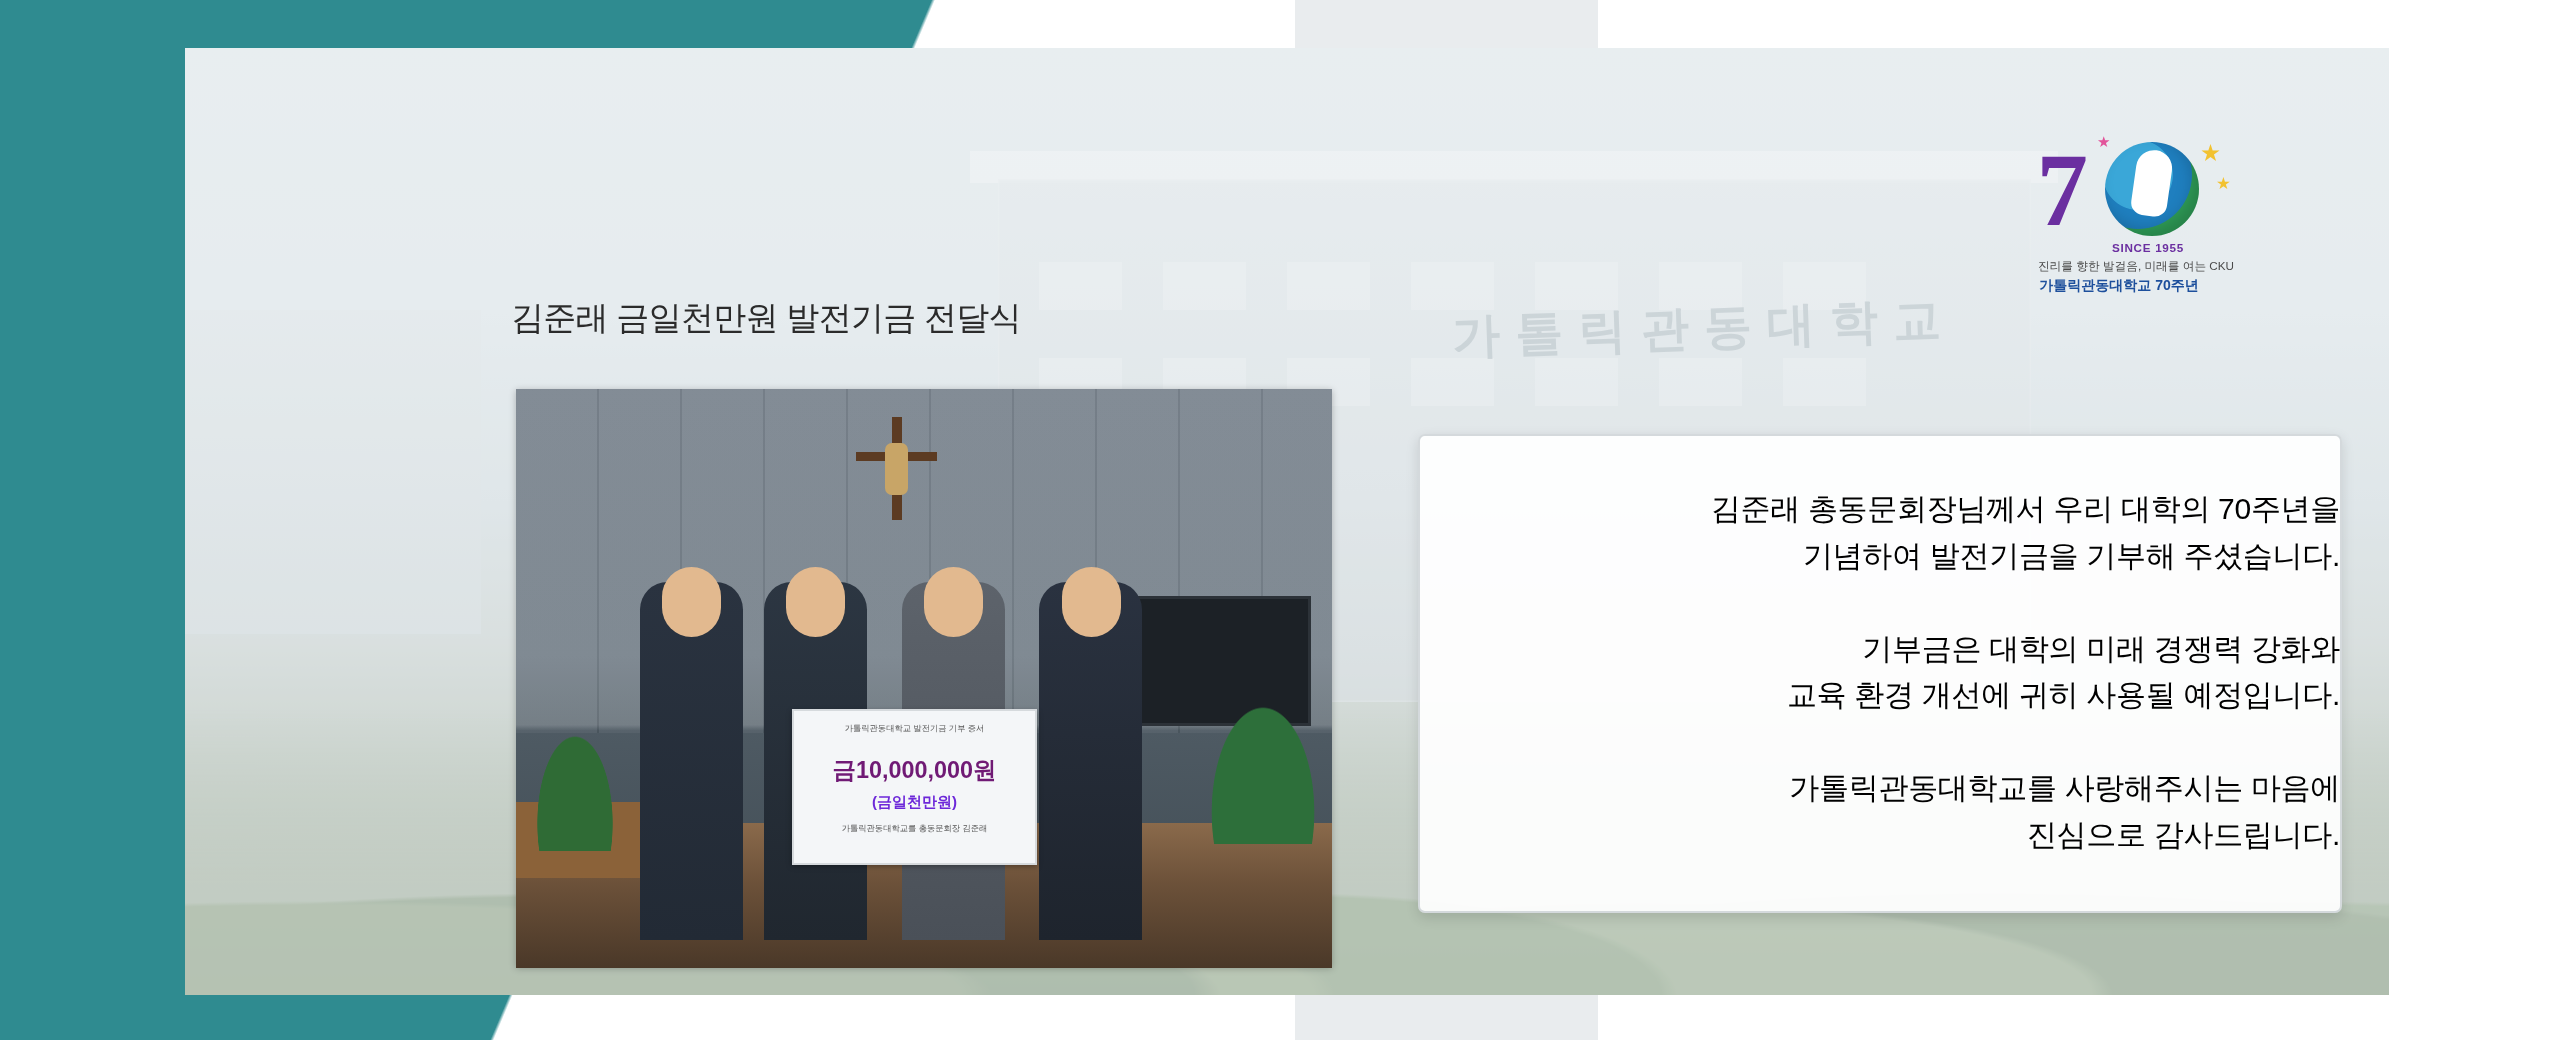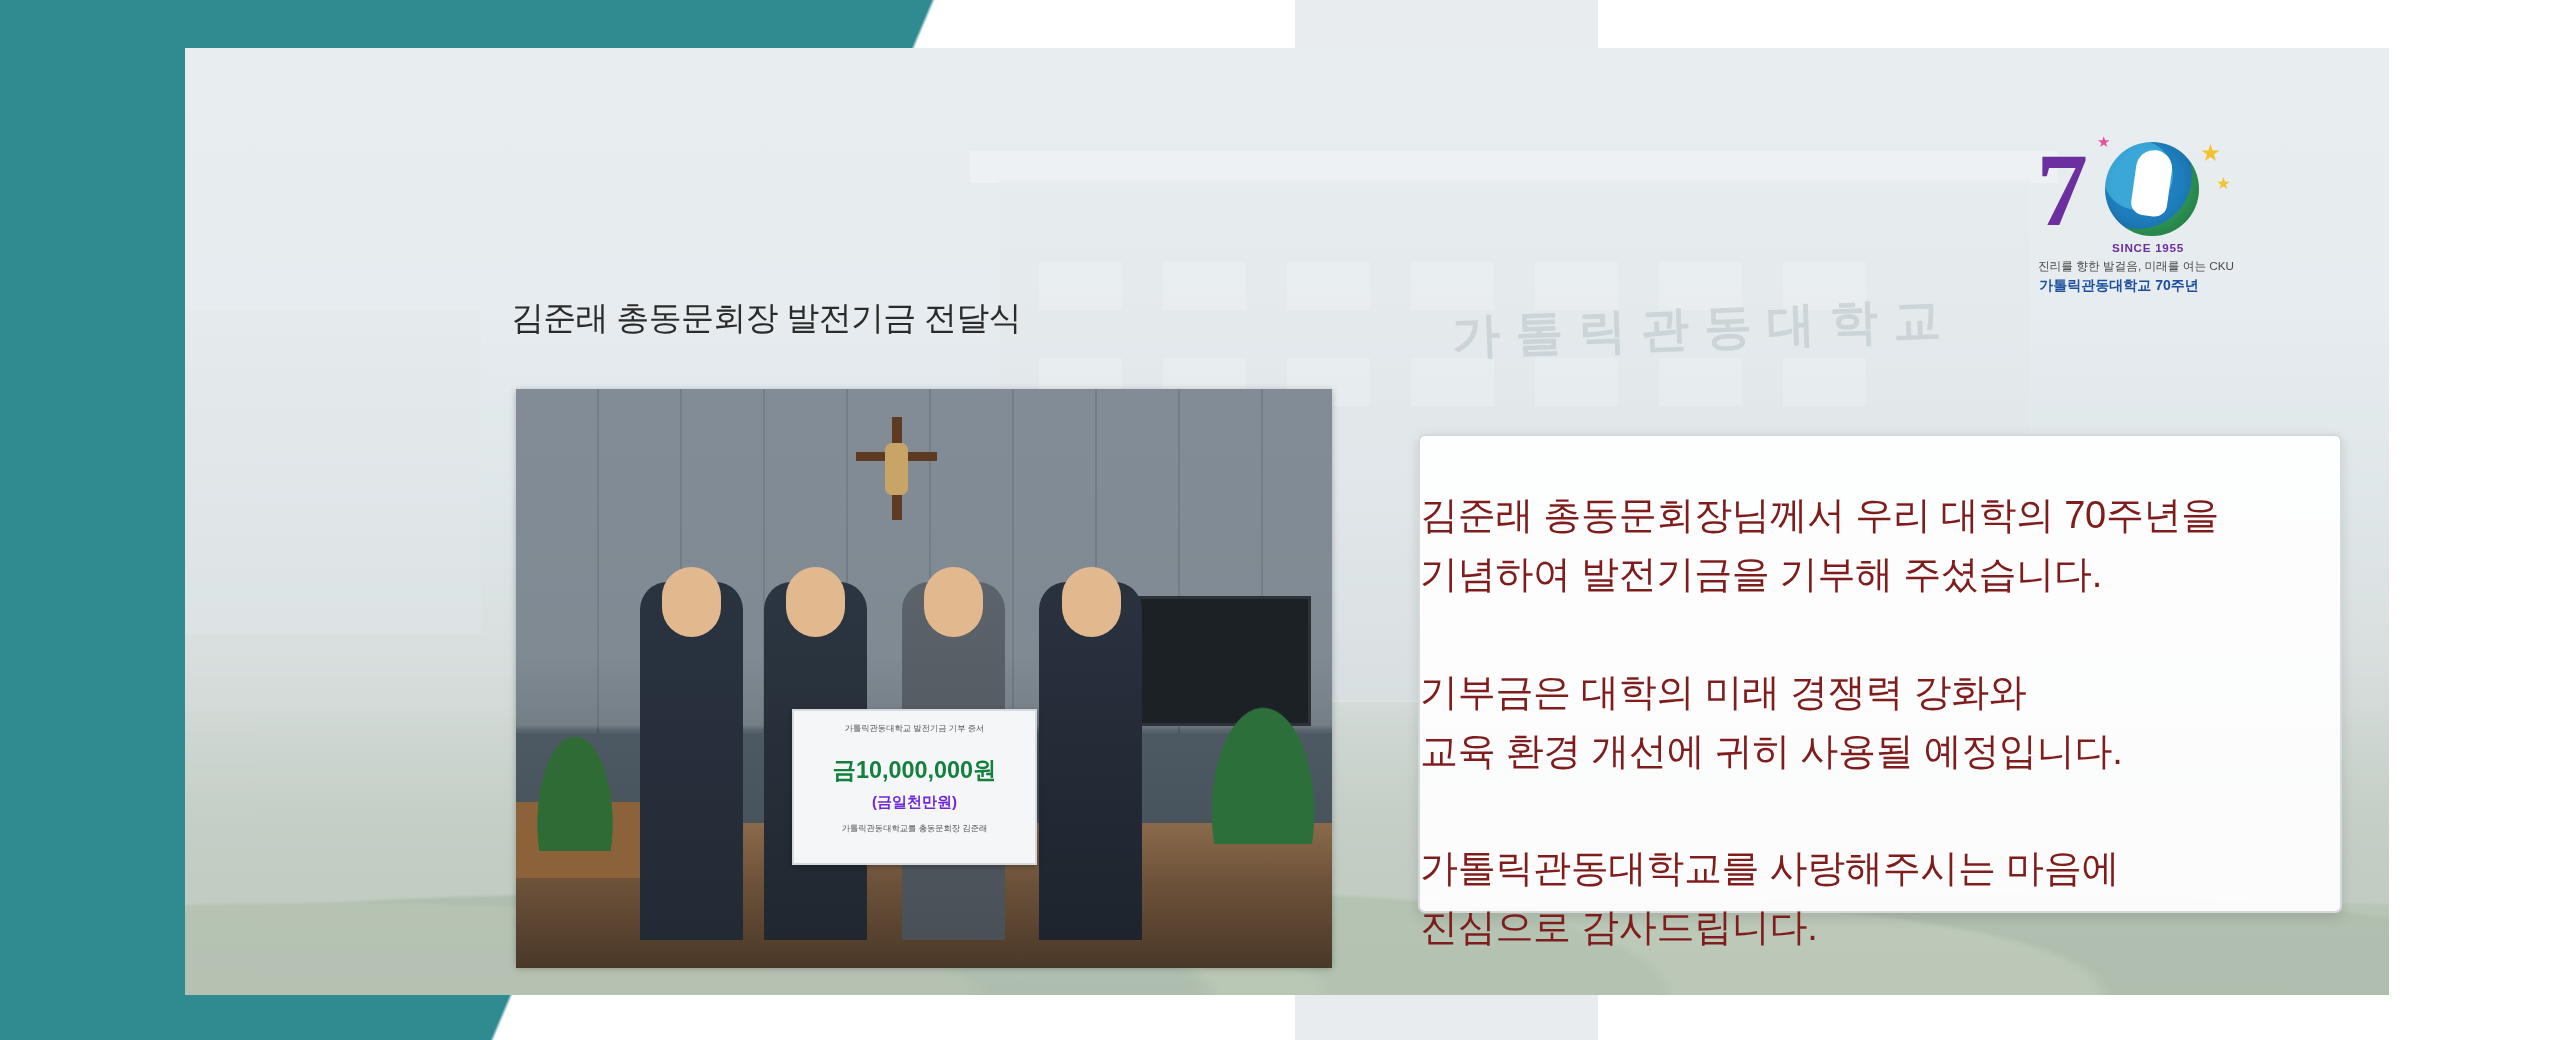--- a/index.html
+++ b/index.html
@@ -177,36 +177,36 @@
   .h1{left:146px;bottom:331px;}
   .h2{left:270px;bottom:331px;}
   .h3{left:408px;bottom:331px;}
   .h4{left:546px;bottom:331px;}
   .p-board{
     position:absolute;left:276px;bottom:103px;width:241px;height:152px;
     background:#f4f6f8;border:2.1px solid #d6dadd;box-shadow:0 2.1px 5.5px rgba(0,0,0,.35);
   }
   .p-board .bt{position:absolute;left:0;right:0;text-align:center;}
   .p-board .t1{top:12.4px;font-size:8.3px;color:#555;text-align:center;}
-  .p-board .t2{top:43px;font-size:23.4px;font-weight:800;color:#15803d;}
+  .p-board .t2{top:43px;font-size:23.4px;font-weight:800;color:#701a75;}
   .p-board .t3{top:82px;font-size:15px;font-weight:700;color:#6d28d9;}
   .p-board .t4{top:112px;font-size:8.3px;color:#555;}
 
   
   .msgbox{
     position:absolute;left:1233px;top:386px;width:920px;height:475px;
     background:rgba(255,255,255,.93);
     border:2.1px solid #d4d9dc;
     border-radius:6.9px;
     box-shadow:0 4.1px 12.4px rgba(0,0,0,.12);
   }
   .msg{
     position:absolute;left:0;right:0;top:50px;
-    text-align:left;
-    font-size:38px;line-height:1.55;color:#7f1d1d;font-weight:500;
+    text-align:right;
+    font-size:30px;line-height:1.55;color:#000000;font-weight:500;
     white-space:pre-line;letter-spacing:-0.3px;
   }
 </style>
 </head>
 <body>
 
 <div class="stage">
 
   <div class="grey-right"></div>
   <div class="grey-right2"></div>
@@ -230,21 +230,21 @@
       <div class="win" style="left:289px;top:179px;width:83px;height:48px;"></div>
       <div class="win" style="left:413px;top:179px;width:83px;height:48px;"></div>
       <div class="win" style="left:537px;top:179px;width:83px;height:48px;"></div>
       <div class="win" style="left:661px;top:179px;width:83px;height:48px;"></div>
       <div class="win" style="left:785px;top:179px;width:83px;height:48px;"></div>
     </div>
     <div class="bg-letters">가톨릭관동대학교</div>
     <div class="bg-trees"></div>
     <div class="card-veil"></div>
 
-    <div class="subtitle">김준래 총동문회장 발전기금 전달식</div>
+    <div class="subtitle">김준래 금일천만원 발전기금 전달식</div>
 
     <div class="logo">
       <div class="logo-70">
         <div class="logo-7">7</div>
         <div class="logo-0"></div>
         <div class="logo-figure"></div>
         <span class="star" style="left:169px;top:4.1px;">★</span>
         <span class="star" style="left:185px;top:37px;font-size:16.5px;">★</span>
         <span class="star" style="left:66px;top:-4.1px;font-size:15px;color:#e2549a;">★</span>
       </div>

